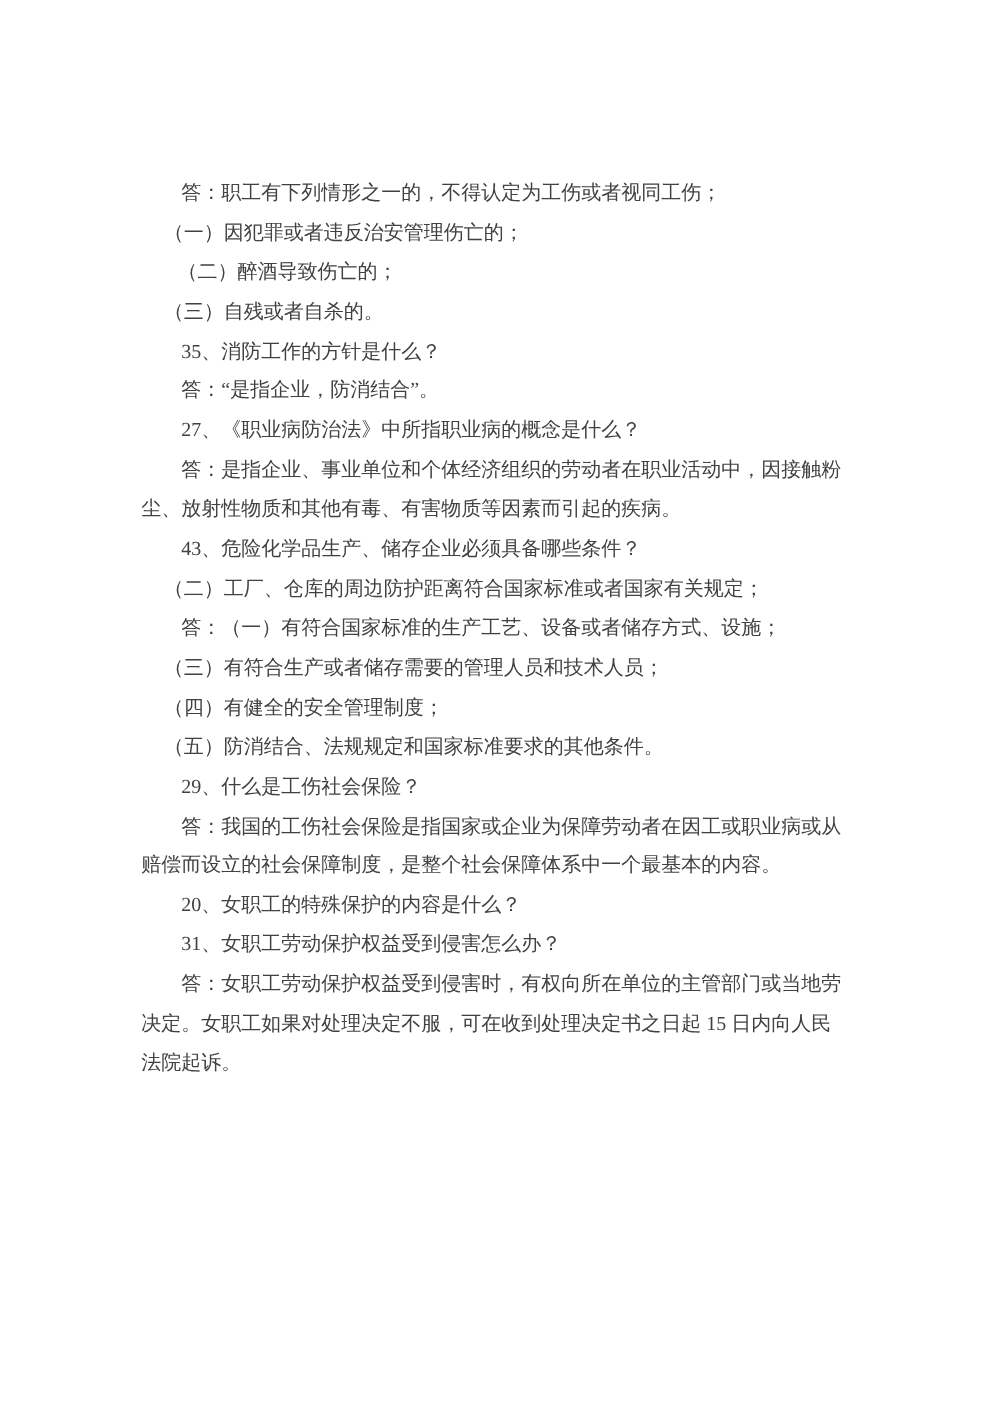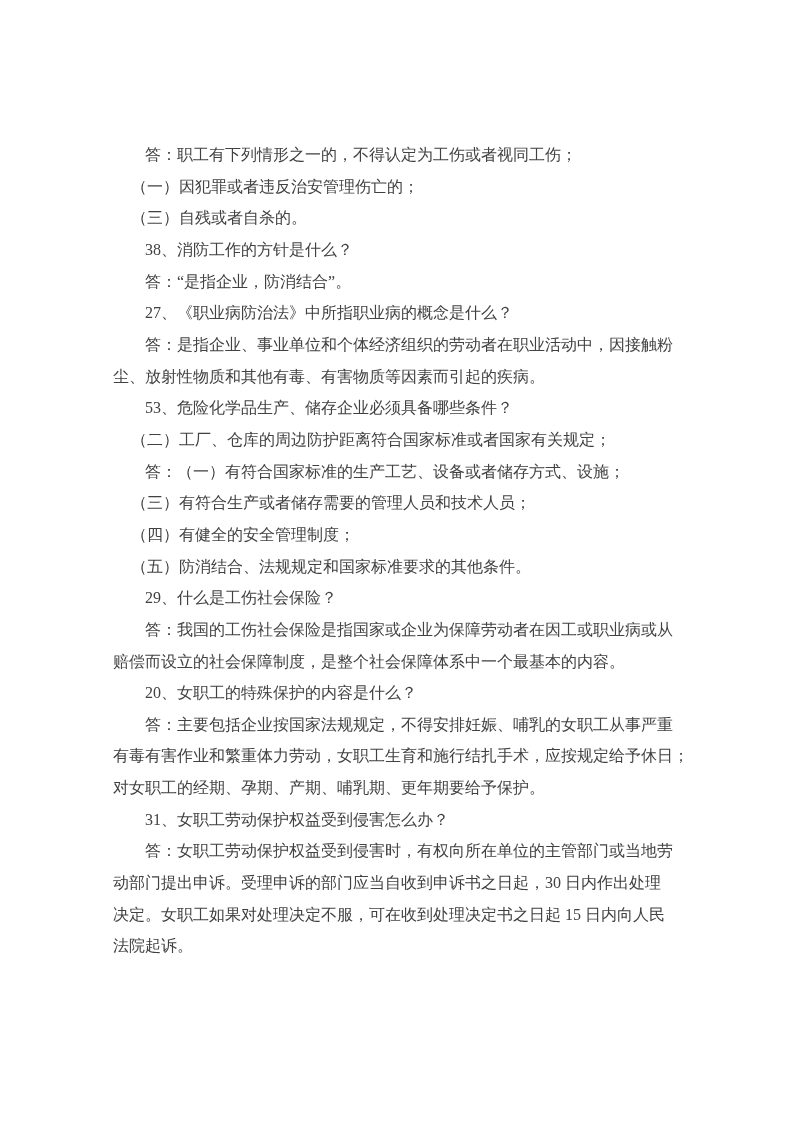--- a/index.html
+++ b/index.html
@@ -40,38 +40,41 @@
 </head>
 <body>
 
 <div class="page" style="background: rgb(255, 255, 255); color: rgb(65, 65, 65);">
     <div class="para k-answer">
       <div class="line">答：职工有下列情形之一的，不得认定为工伤或者视同工伤；</div>
     </div>
     <div class="para k-item">
       <div class="line">（一）因犯罪或者违反治安管理伤亡的；</div>
     </div>
+    <div class="para k-item-alt">
+      <div class="line">（二）醉酒导致伤亡的；</div>
+    </div>
     <div class="para k-item">
       <div class="line">（三）自残或者自杀的。</div>
     </div>
     <div class="para k-question">
-      <div class="line">38、消防工作的方针是什么？</div>
+      <div class="line">35、消防工作的方针是什么？</div>
     </div>
     <div class="para k-answer">
       <div class="line">答：“是指企业，防消结合”。</div>
     </div>
     <div class="para k-question">
       <div class="line">27、《职业病防治法》中所指职业病的概念是什么？</div>
     </div>
     <div class="para k-answer">
       <div class="line">答：是指企业、事业单位和个体经济组织的劳动者在职业活动中，因接触粉</div>
       <div class="line">尘、放射性物质和其他有毒、有害物质等因素而引起的疾病。</div>
     </div>
     <div class="para k-question">
-      <div class="line">53、危险化学品生产、储存企业必须具备哪些条件？</div>
+      <div class="line">43、危险化学品生产、储存企业必须具备哪些条件？</div>
     </div>
     <div class="para k-item">
       <div class="line">（二）工厂、仓库的周边防护距离符合国家标准或者国家有关规定；</div>
     </div>
     <div class="para k-answer">
       <div class="line">答：（一）有符合国家标准的生产工艺、设备或者储存方式、设施；</div>
     </div>
     <div class="para k-item">
       <div class="line">（三）有符合生产或者储存需要的管理人员和技术人员；</div>
     </div>
@@ -84,27 +87,21 @@
     <div class="para k-question">
       <div class="line">29、什么是工伤社会保险？</div>
     </div>
     <div class="para k-answer">
       <div class="line">答：我国的工伤社会保险是指国家或企业为保障劳动者在因工或职业病或从</div>
       <div class="line">赔偿而设立的社会保障制度，是整个社会保障体系中一个最基本的内容。</div>
     </div>
     <div class="para k-question">
       <div class="line">20、女职工的特殊保护的内容是什么？</div>
     </div>
-    <div class="para k-answer">
-      <div class="line">答：主要包括企业按国家法规规定，不得安排妊娠、哺乳的女职工从事严重</div>
-      <div class="line">有毒有害作业和繁重体力劳动，女职工生育和施行结扎手术，应按规定给予休日；</div>
-      <div class="line">对女职工的经期、孕期、产期、哺乳期、更年期要给予保护。</div>
-    </div>
     <div class="para k-question">
       <div class="line">31、女职工劳动保护权益受到侵害怎么办？</div>
     </div>
     <div class="para k-answer">
       <div class="line">答：女职工劳动保护权益受到侵害时，有权向所在单位的主管部门或当地劳</div>
-      <div class="line">动部门提出申诉。受理申诉的部门应当自收到申诉书之日起，30 日内作出处理</div>
       <div class="line">决定。女职工如果对处理决定不服，可在收到处理决定书之日起 15 日内向人民</div>
       <div class="line">法院起诉。</div>
     </div>
   </div>
 
 </body></html>

